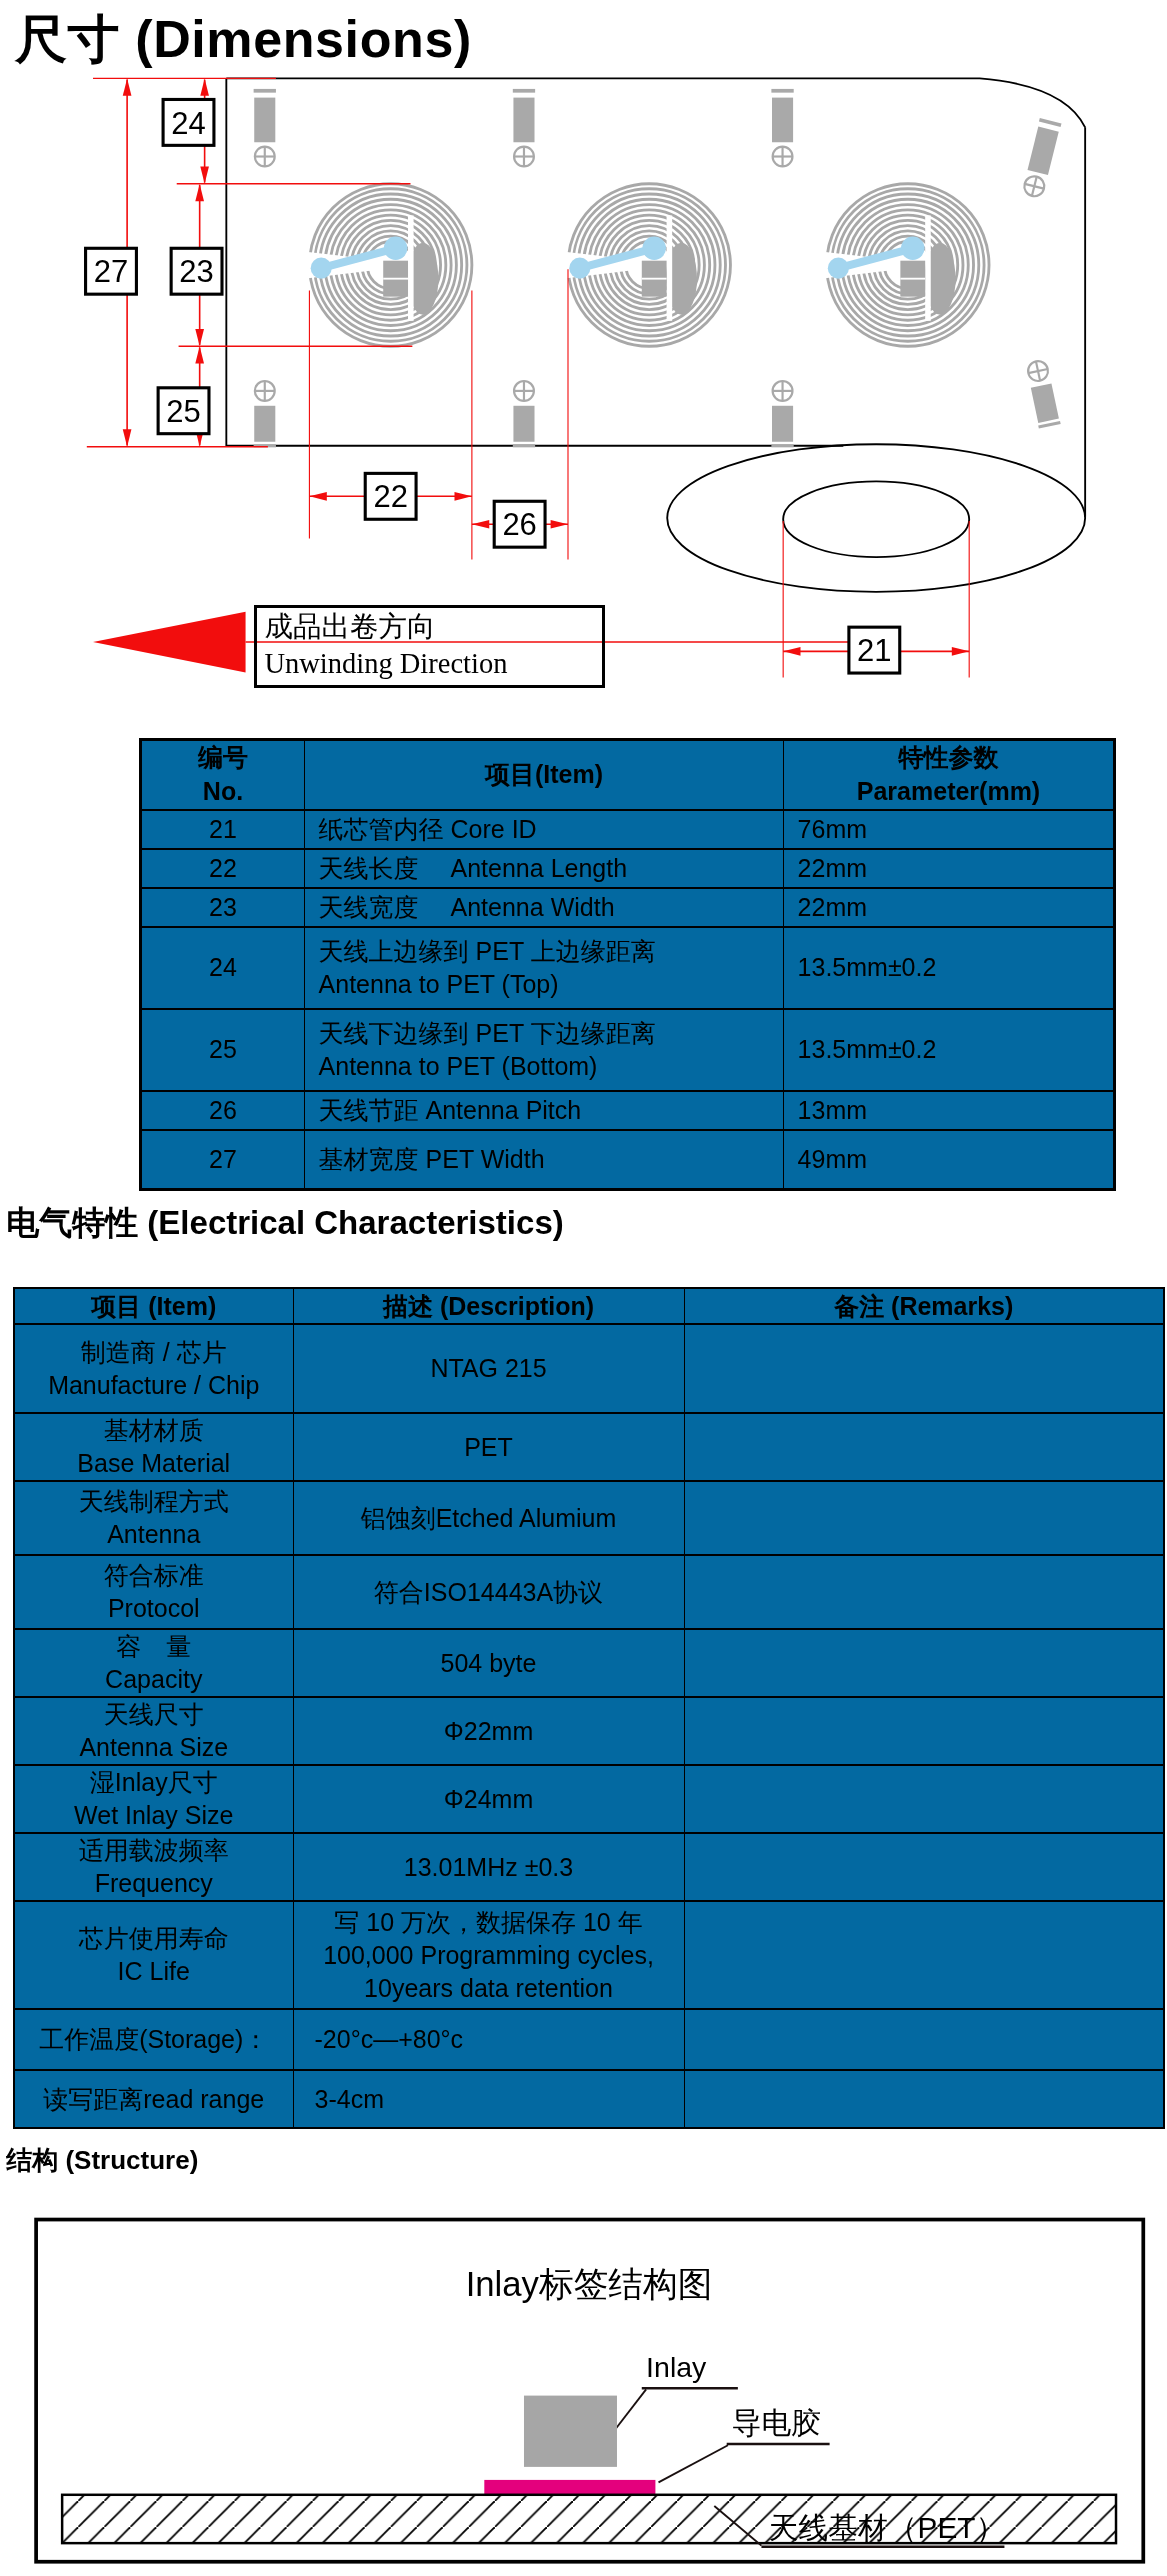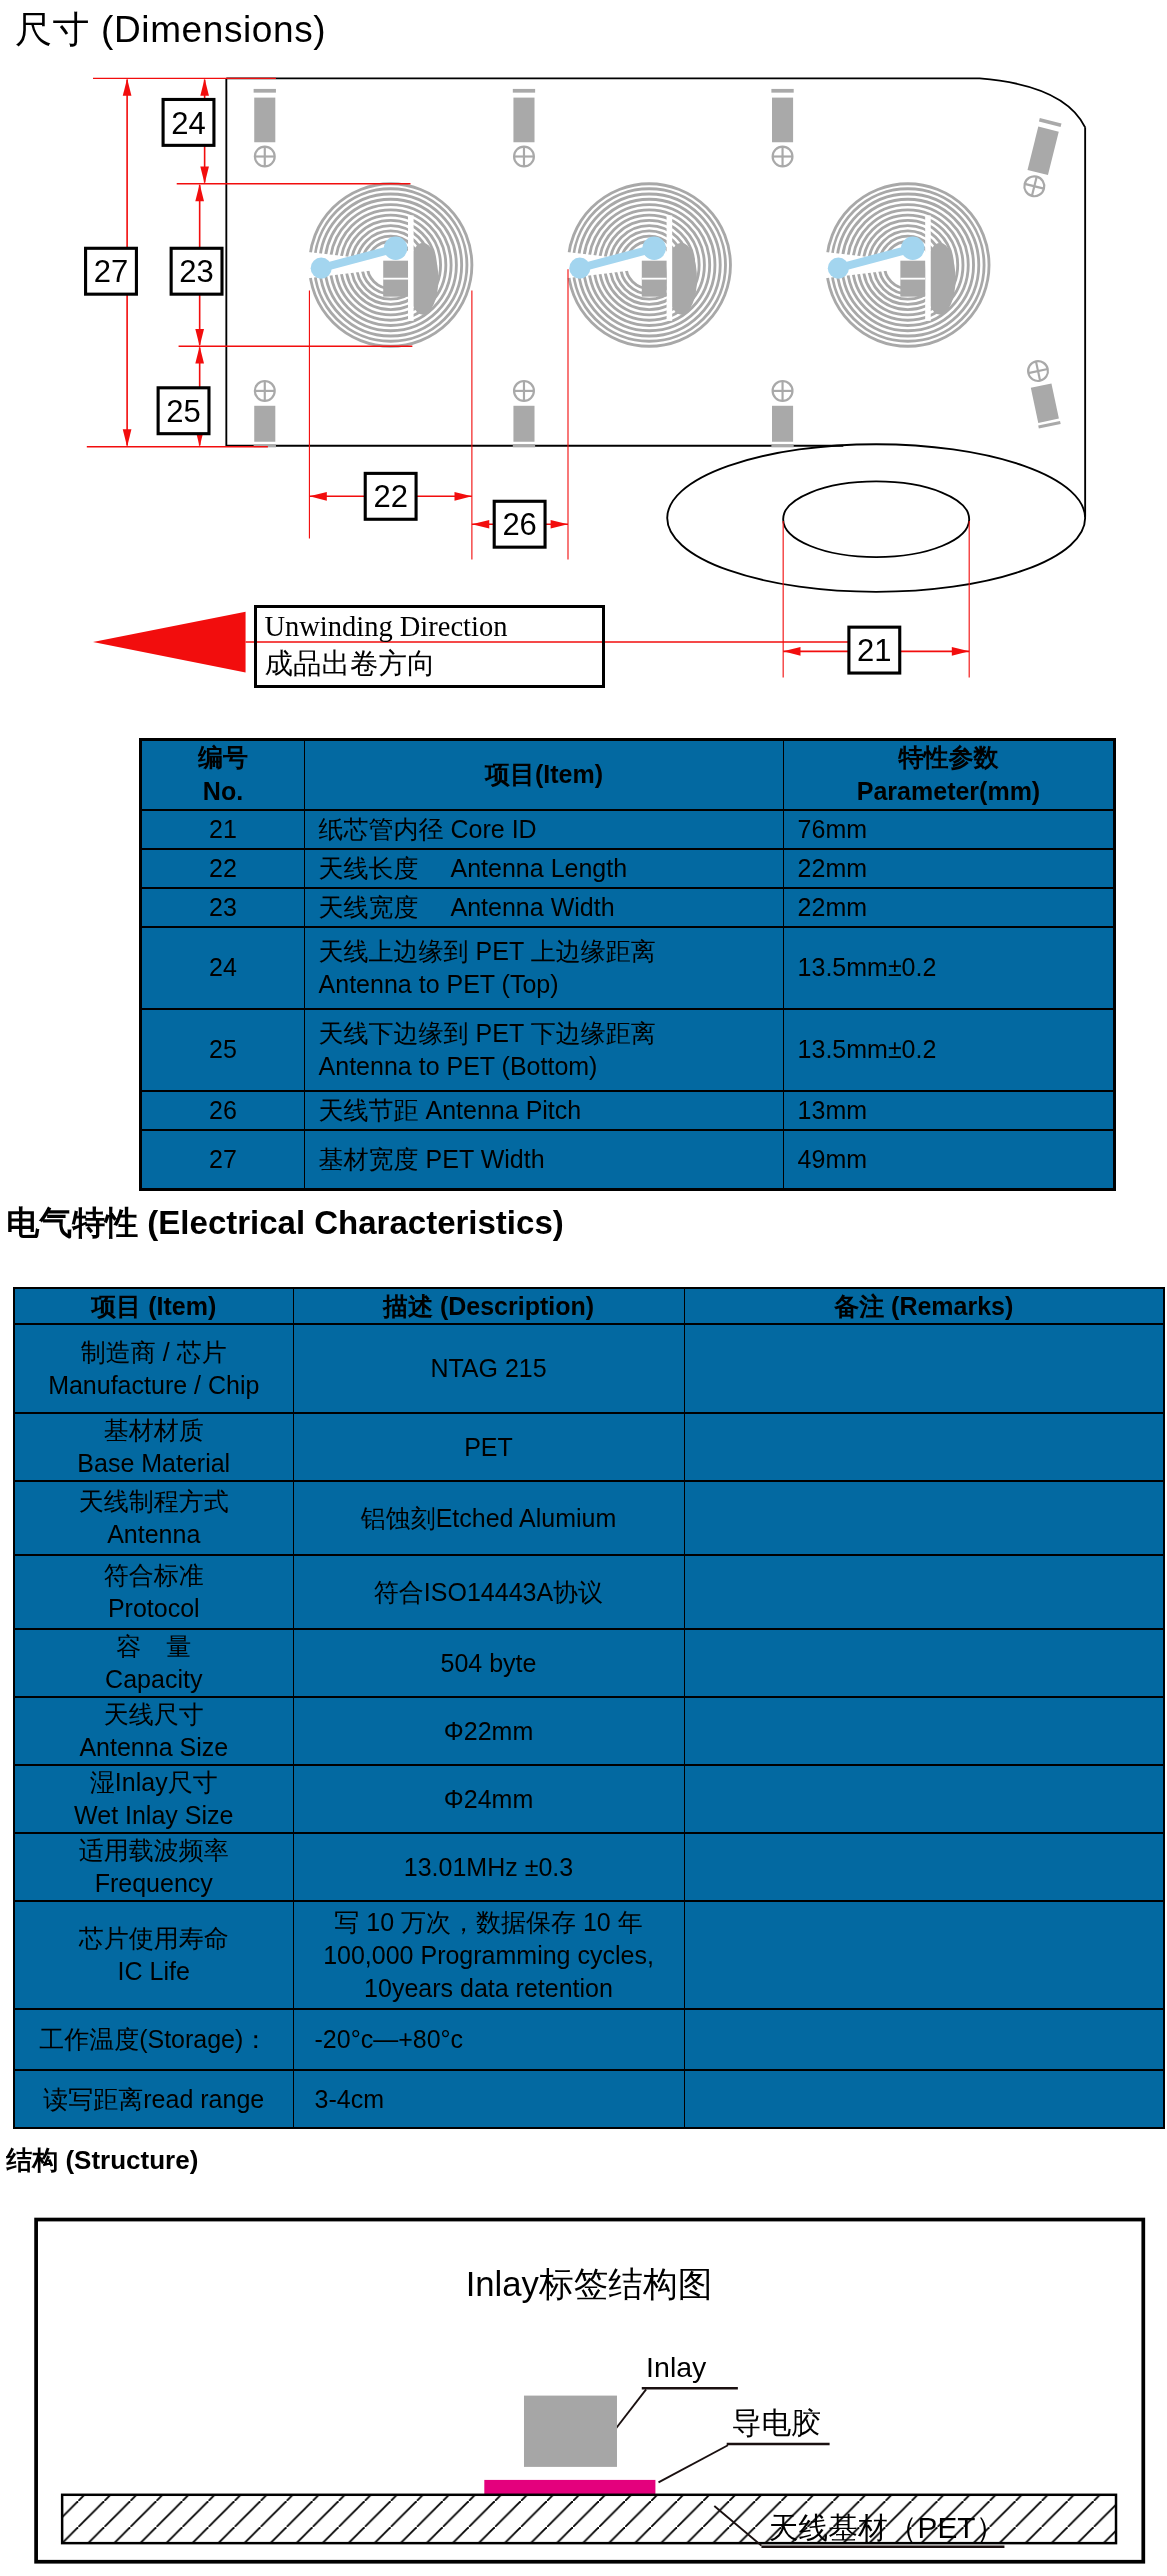--- a/index.html
+++ b/index.html
@@ -1,20 +1,20 @@
 <!DOCTYPE html>
 <html style="font-size:10px"><head>
 <meta charset="utf-8">
 <style>
   html,body{margin:0;padding:0;background:#fff;}
   #page{position:relative;width:1167px;height:2576px;background:#fff;overflow:hidden;
         font-family:"Liberation Sans","DejaVu Sans",sans-serif;color:#000;}
   .abs{position:absolute;}
   
-  .h1{font-size:37px;font-weight:400;letter-spacing:0.6px;white-space:nowrap;}
+  .h1{font-size:52px;font-weight:700;letter-spacing:0.6px;white-space:nowrap;}
   .h1b{font-size:33px;font-weight:700;white-space:nowrap;}
   
   svg{display:block;}
   
   #unwind-box{left:254px;top:605px;width:338px;height:77px;border:3.1px solid #000;
               background:transparent;padding-left:7.4px;box-sizing:content-box;}
   #unwind-box .ln{font-family:"Liberation Serif","DejaVu Serif",serif;font-size:28.5px;line-height:37px;white-space:nowrap;}
   
   table{border-collapse:collapse;table-layout:fixed;background:#0369a1;}
   #dim-table{left:139px;top:738px;width:975px;border:3.1px solid #000;}
@@ -176,22 +176,22 @@
         <text x="838" y="863">26</text>
         </g>
       <g>
           <use href="#calloutBox" x="1410" y="1048"></use>
         <text x="1410" y="1066">21</text>
         </g>
     </g>
   </svg>
 
   <div id="unwind-box" class="abs">
+    <div class="ln">成品出卷方向</div>
     <div class="ln">Unwinding Direction</div>
-    <div class="ln">成品出卷方向</div>
   </div>
 
   <table id="dim-table" class="abs">
     <colgroup>
         <col style="width:164px">
         <col style="width:479px">
         <col style="width:331px">
       </colgroup>
     <tbody>
         <tr style="height:69px">

